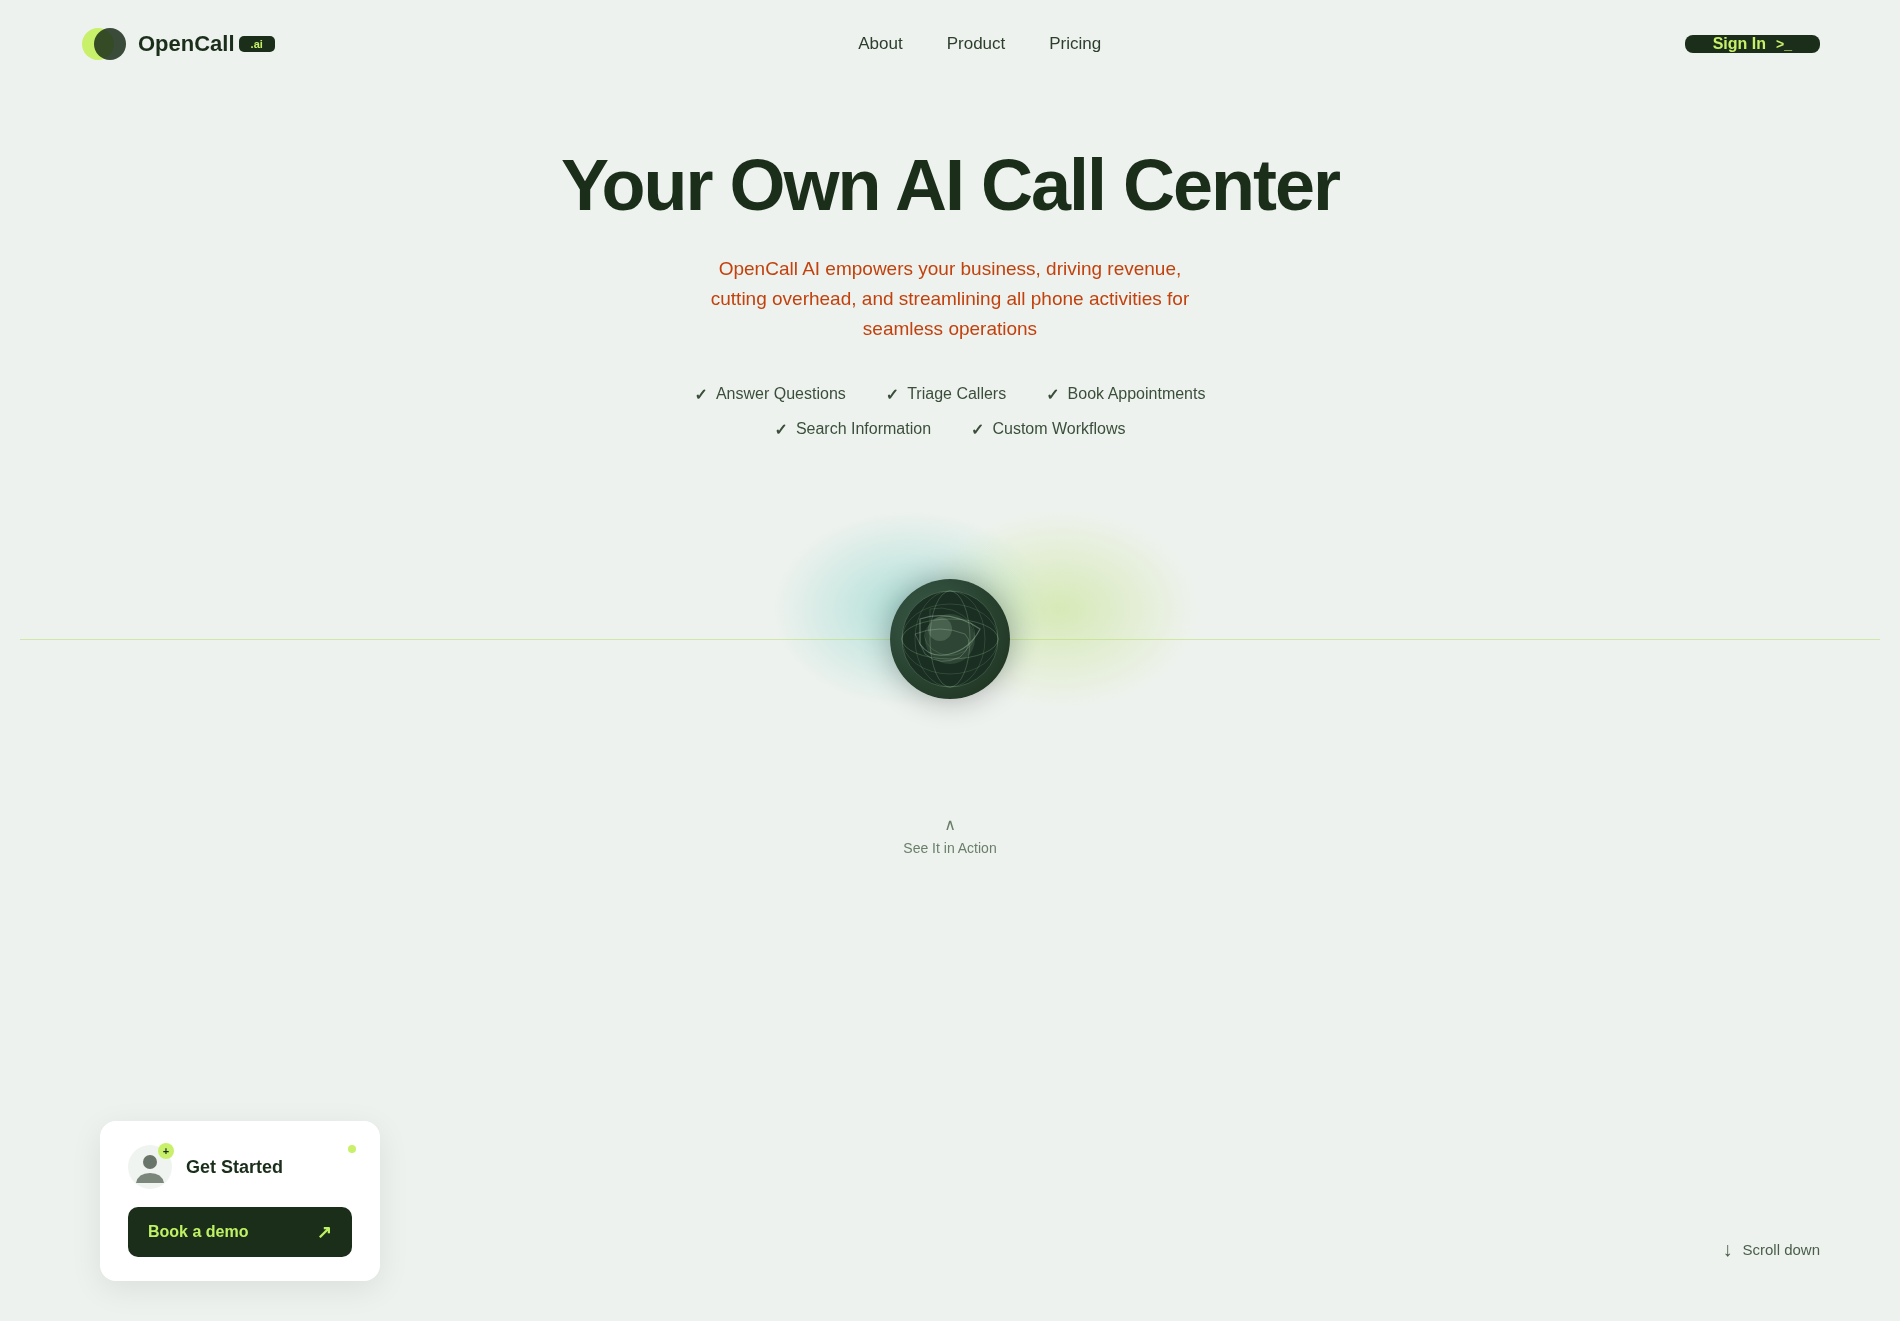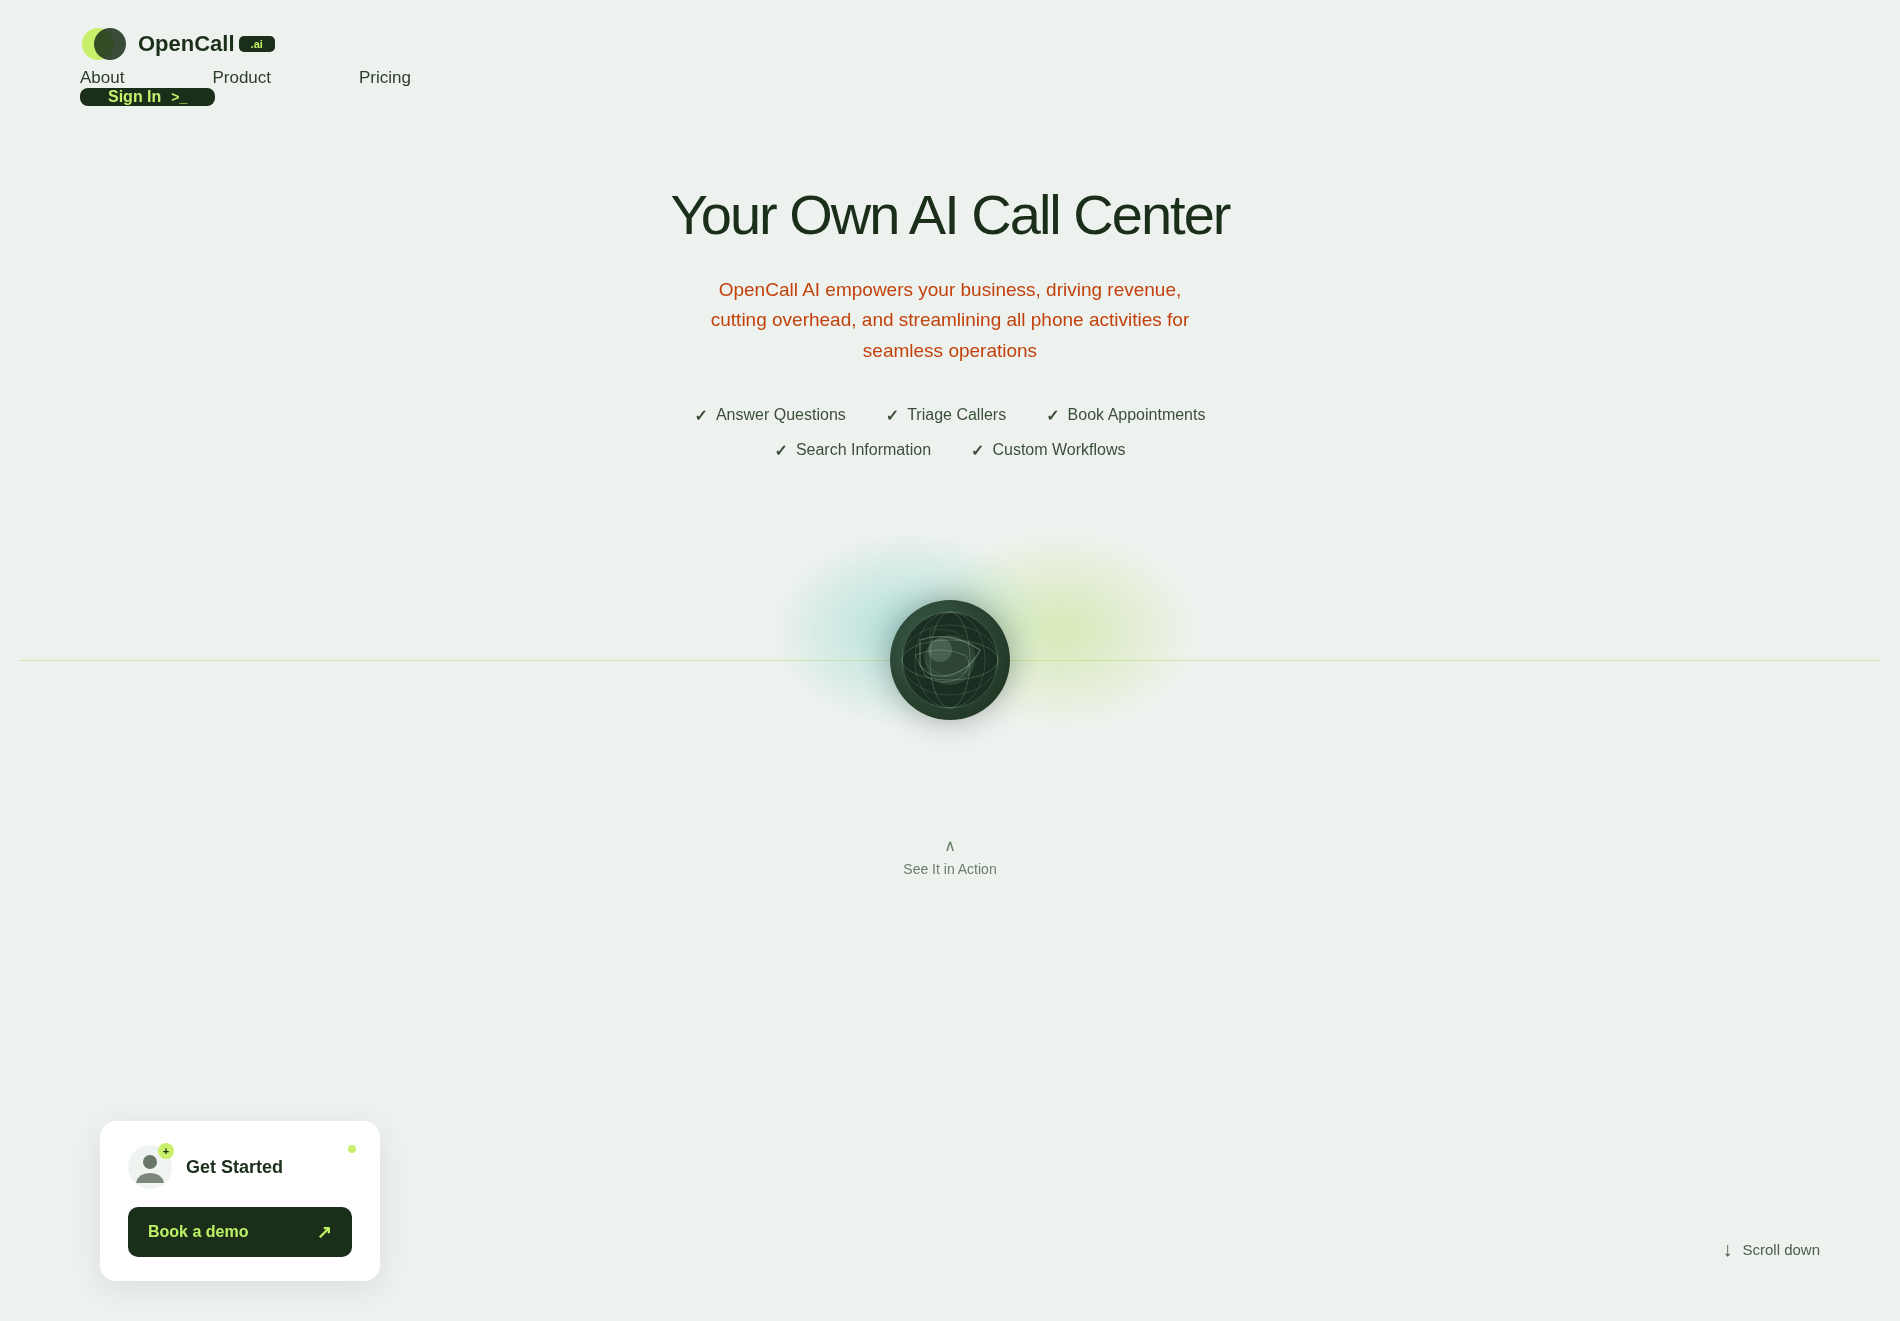--- a/index.html
+++ b/index.html
@@ -6,26 +6,25 @@
     body {
       background-color: #eef2ee;
       font-family: -apple-system, BlinkMacSystemFont, 'Segoe UI', sans-serif;
       min-height: 100vh;
       overflow-x: hidden;
     }
 
     
     nav {
       display: flex;
-      align-items: flex-start;
+      align-items: center;
       justify-content: space-between;
       padding: 20px 80px;
       position: relative;
       z-index: 10;
-      flex-direction: column;
     }
     .logo-area {
       display: flex;
       align-items: center;
       gap: 10px;
     }
     .logo-icon {
       width: 48px;
       height: 48px;
       position: relative;
@@ -42,21 +41,21 @@
       background: #1a2e1a;
       color: #c8f06a;
       font-size: 11px;
       font-weight: 700;
       padding: 2px 12px;
       border-radius: 5px;
       margin-left: 2px;
     }
     .nav-links {
       display: flex;
-      gap: 88px;
+      gap: 44px;
       align-items: center;
     }
     .nav-links a {
       text-decoration: none;
       color: #2d3e2d;
       font-size: 17px;
       font-weight: 400;
     }
     .signin-btn {
       background: #1a2e1a;
@@ -76,22 +75,22 @@
       color: #c8f06a;
     }
 
     
     .hero {
       text-align: center;
       padding: 60px 20px 0;
       position: relative;
     }
     .hero h1 {
-      font-size: 56px;
-      font-weight: 400;
+      font-size: 72px;
+      font-weight: 700;
       color: #1a2e1a;
       line-height: 1.05;
       letter-spacing: -2px;
       margin-bottom: 30px;
     }
     .hero-subtitle {
       font-size: 19px;
       color: #c2410c;
       max-width: 520px;
       margin: 0 auto 40px;

